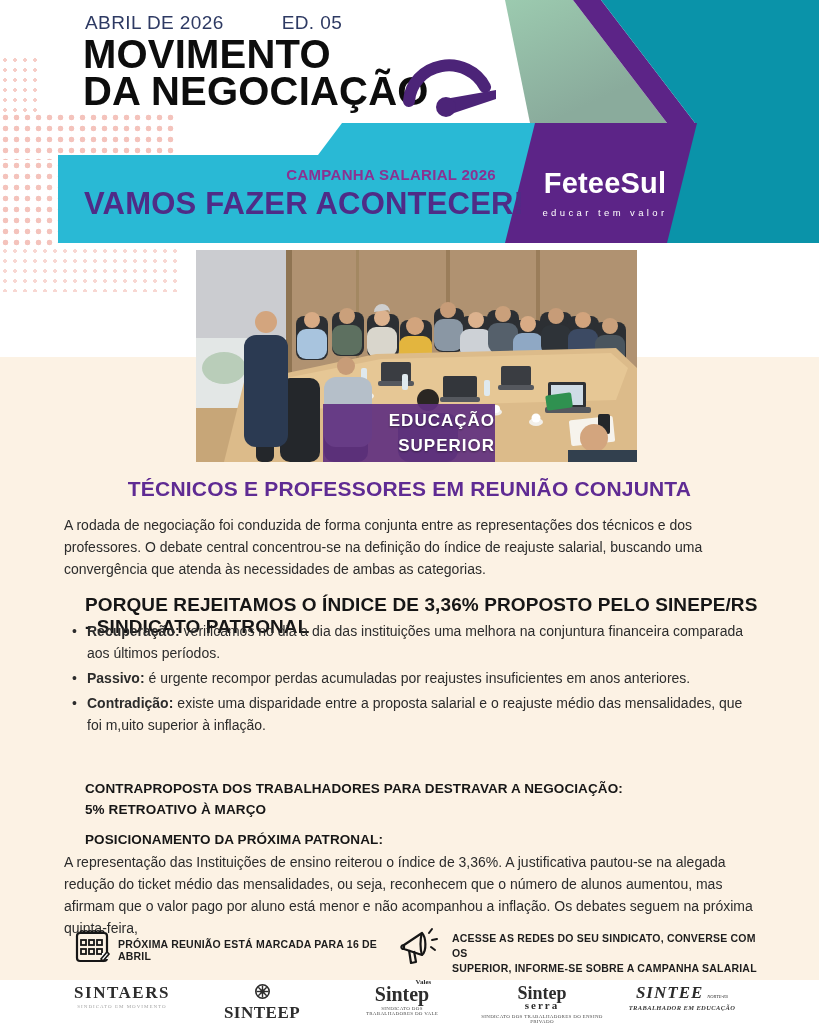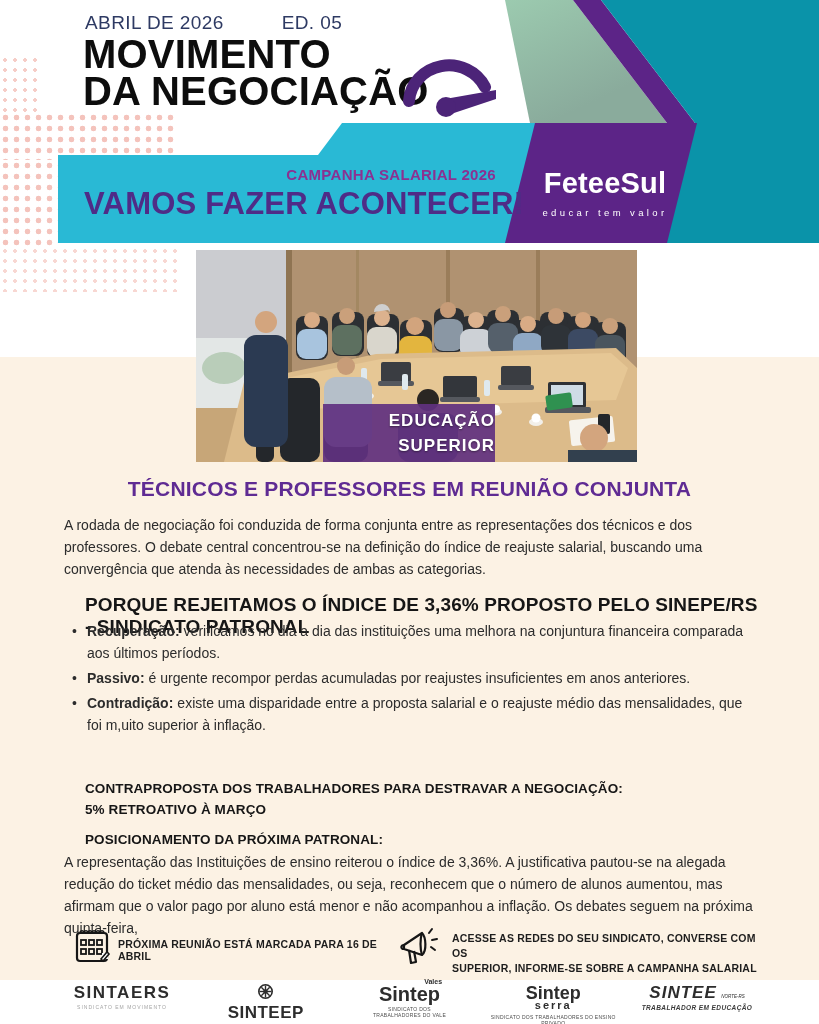--- a/index.html
+++ b/index.html
@@ -71,22 +71,22 @@
   
   .notice-meeting{left:118px;top:938px;width:285px;color:#1d1d1d;
         font-size:10.5px;font-weight:bold;letter-spacing:.2px;}
   .notice-social{left:452px;top:931px;width:312px;color:#1d1d1d;
         font-size:10.5px;font-weight:bold;line-height:15px;letter-spacing:.2px;}
   .cal-icon{left:74px;top:925px;}
   .mega-icon{left:396px;top:923px;}
 
   
   .footer{left:0;top:983px;width:819px;height:41px;display:flex;
-        justify-content:space-between;padding:0 52px;box-sizing:border-box;
-        align-items:flex-start;}
+        justify-content:flex-start;padding:0 52px;box-sizing:border-box;
+        align-items:flex-start;font-family:Liberation Serif, serif;}
   .logo-blk{width:140px;text-align:center;color:#2d2d2d;}
   .lg-name{font-weight:bold;font-size:17px;letter-spacing:1.5px;}
   .lg-tag{font-size:5px;color:#a5a5a5;letter-spacing:1px;margin-top:1px;}
   .lg-tag.dark{color:#4c4c4c;letter-spacing:.3px;}
   .sinteep-row{display:flex;align-items:center;justify-content:center;gap:3px;flex-direction:column;}
   .sintep-wrap{position:relative;display:inline-block;font-weight:bold;}
   .sintep-main{font-size:20px;letter-spacing:0;}
   .sintep-sub{position:absolute;top:-5px;right:-2px;font-size:7px;font-weight:bold;}
   .serra-name{font-size:18px;letter-spacing:0;}
   .serra-sub{display:block;font-size:11px;margin-top:-5px;letter-spacing:2px;}

